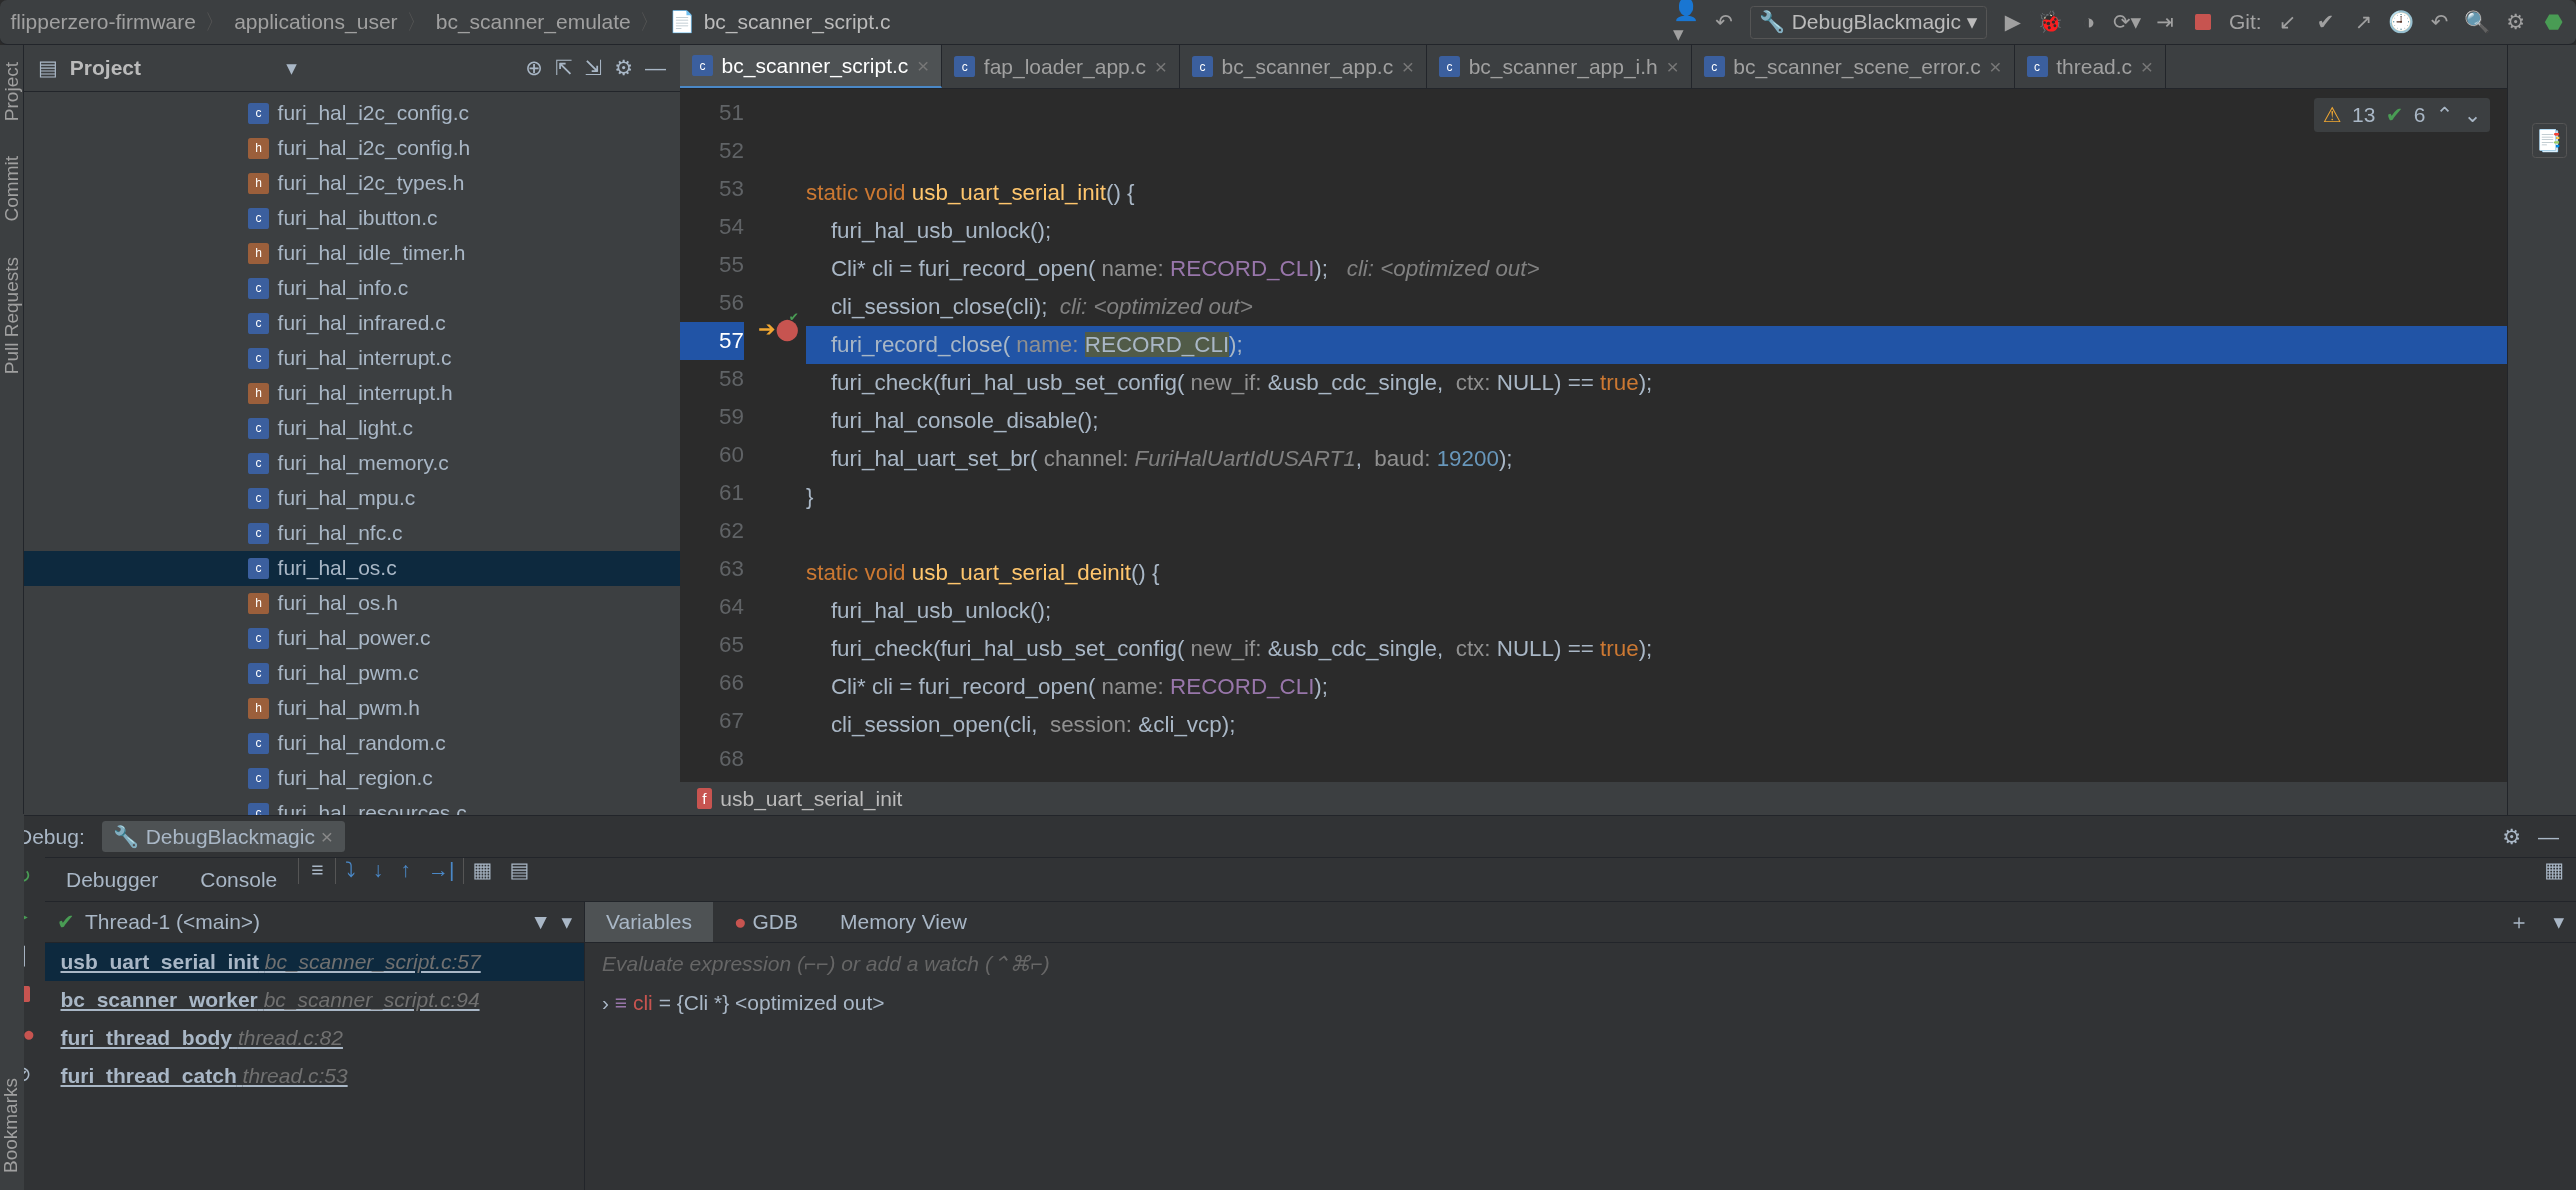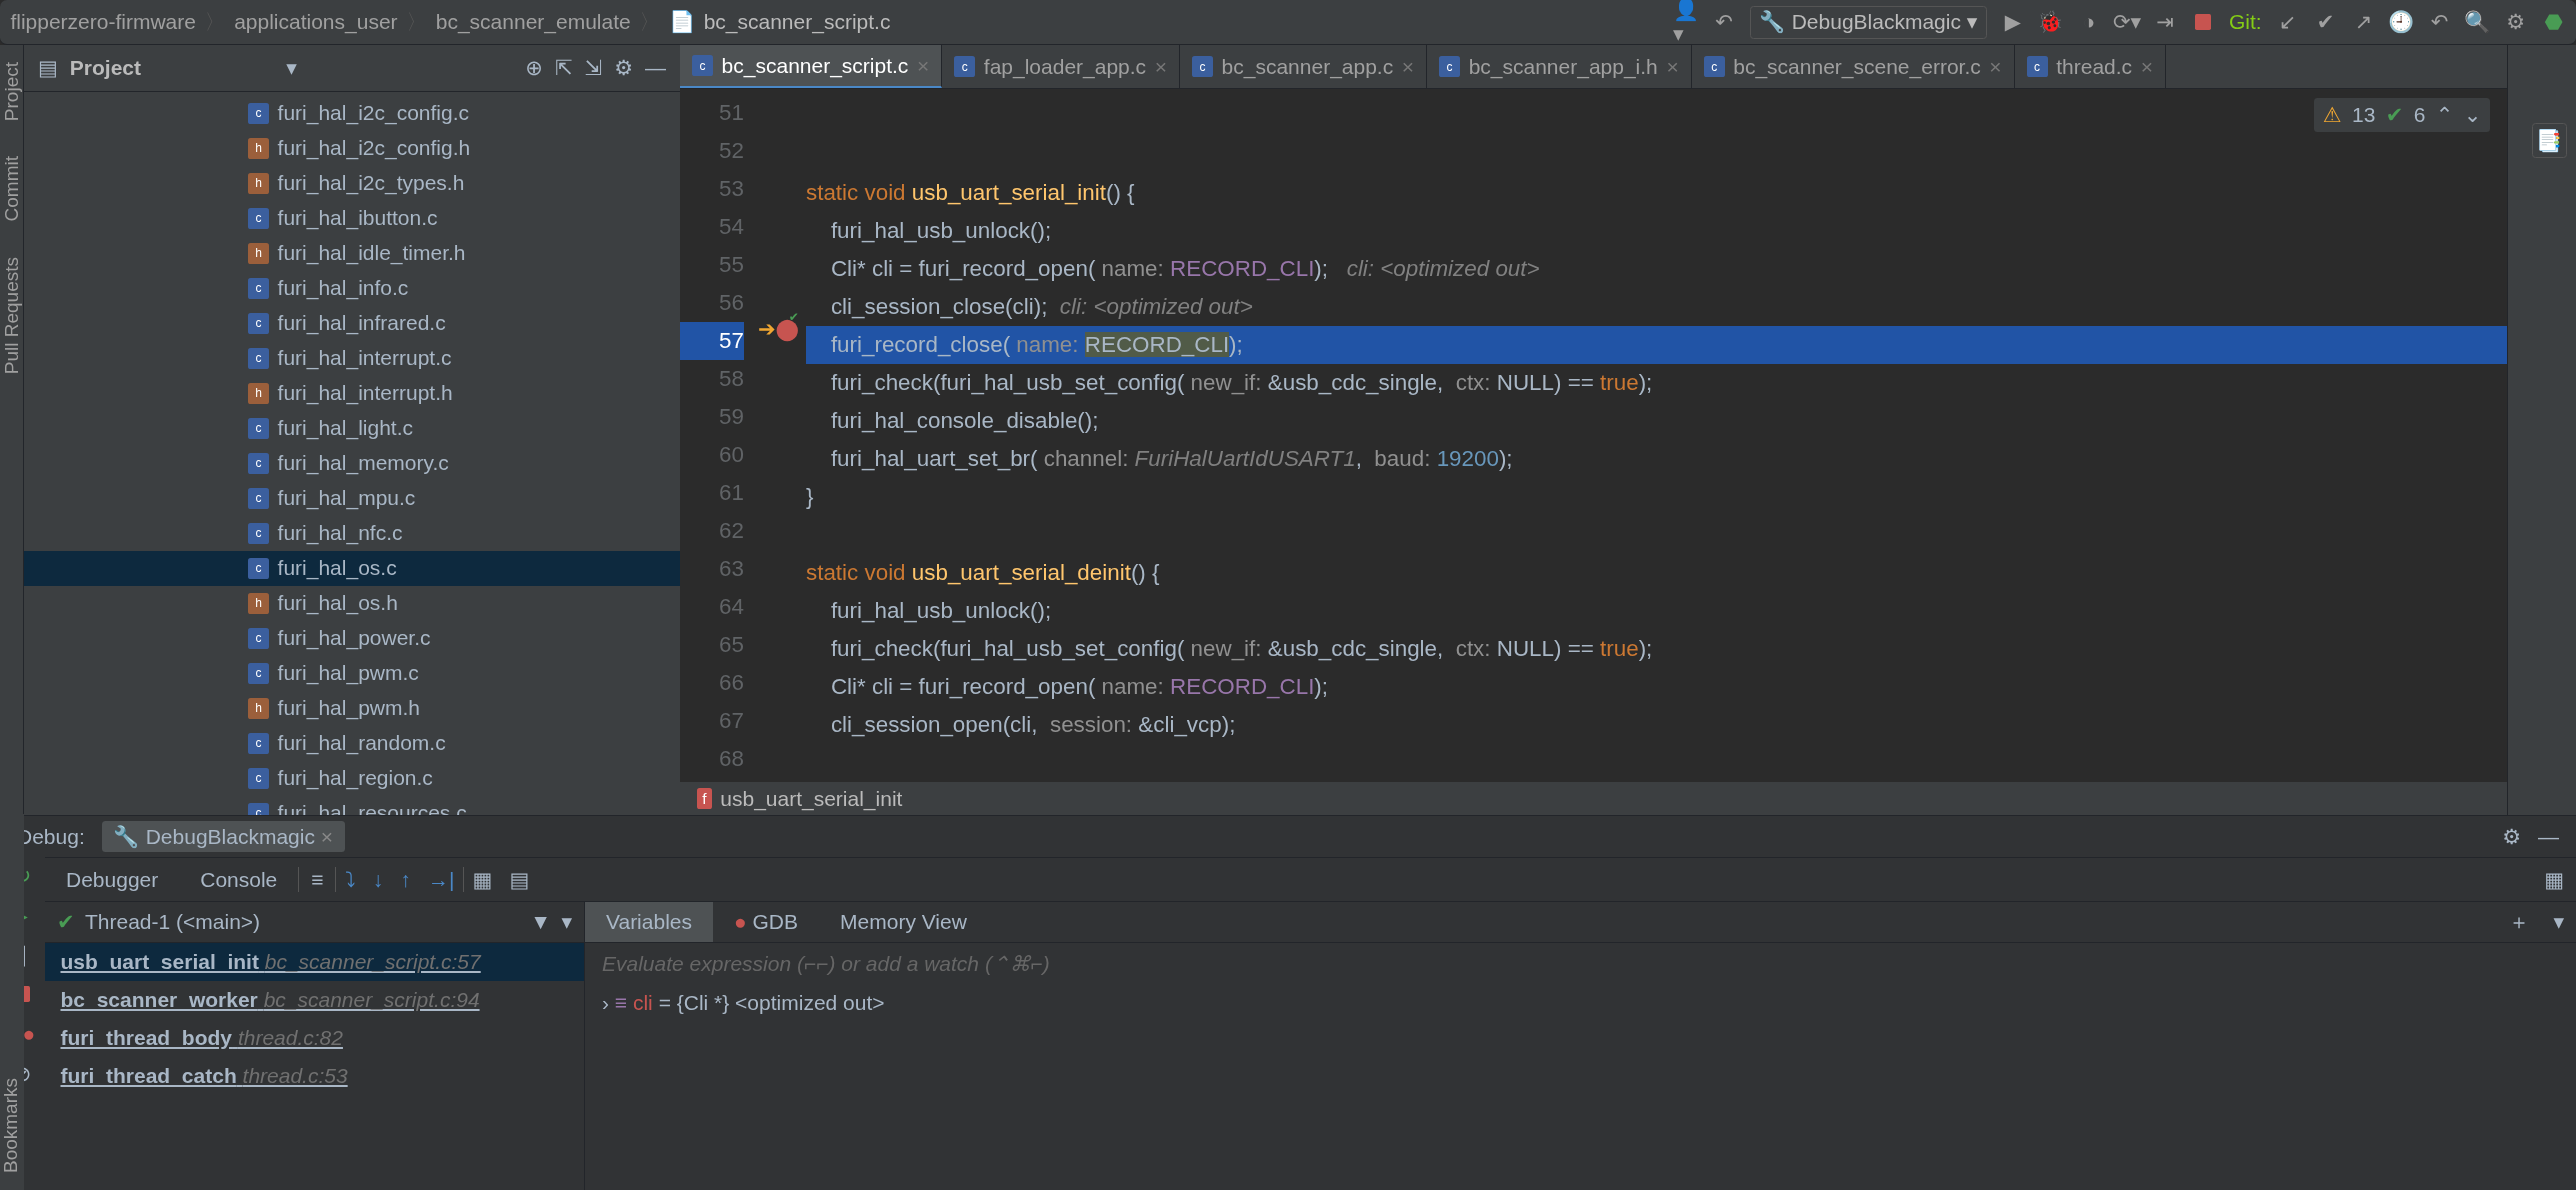--- a/index.html
+++ b/index.html
@@ -32,21 +32,21 @@
 .gutter2{ width:48px; position:relative;}
 .code { flex:1; font-family:"JetBrains Mono",monospace; font-size:22.4px; line-height:38px; white-space:pre; padding-top:9px;}
 .line{ height:38px; }
 .hl-line{ background:#2154a6; }
 .kw{color:#cc7832;} .fn{color:#ffc66d;} .cm{color:#808080;font-style:italic;} .param{color:#909090;} .val{color:#9876aa;} .num{color:#6897bb;}
 .token-hl{background:#515b48;}
 .insp { position:absolute; right:17px; top:8.6px; display:flex; gap:10.4px; align-items:center; background:#3c3f41; padding:5.2px 8.6px; border-radius:3.5px;}
 .crumb-status{ height:35px; background:#3c3f41; display:flex; align-items:center; padding:0 17px; gap:8.6px; color:#bbb;}
 .debug-panel{ height:376px; background:#313335; display:flex; flex-direction:column; border-top:0.9px solid #22252a;}
 .debug-head{ height:41px; display:flex; align-items:center; padding:0 17px; gap:17px;}
-.debug-tabs{ height:45px; display:flex; align-items:center; border-top:0.9px solid #22252a; border-bottom:0.9px solid #22252a;}
+.debug-tabs{ height:45px; display:flex; border-top:0.9px solid #22252a; border-bottom:0.9px solid #22252a;}
 .debug-left-btns{ width:45px; display:flex; flex-direction:column; align-items:center; padding-top:7px; gap:15.5px;}
 .debug-body{ flex:1; display:flex;}
 .frames{ width:540px; border-right:0.9px solid #22252a; display:flex; flex-direction:column;}
 .frame-head{ height:41px; display:flex; align-items:center; padding:0 12px; gap:10.4px; border-bottom:0.9px solid #22252a;}
 .frame-row{ padding:7px 15.5px; cursor:pointer;text-decoration:underline;}
 .frame-row.sel{ background:#0d293e;}
 .frame-loc{ color:#707070; font-style:italic;}
 .vars{ flex:1; display:flex; flex-direction:column;}
 .var-tabs{ height:41px; display:flex; align-items:center; border-bottom:0.9px solid #22252a;}
 .var-tab{ padding:0 21px; height:100%; display:flex; align-items:center; cursor:pointer;text-align:right;}
@@ -76,21 +76,21 @@
     <span class="icn">↶</span>
     <div class="config-drop">🔧 <span>DebugBlackmagic</span> ▾</div>
     <span class="icn green">▶</span>
     <span class="icn green">🐞</span>
     <span class="icn">◑</span>
     <span class="icn">⟳▾</span>
     <span class="icn">⇥</span>
     <span class="icn">
         <span class="sq"></span>
       </span>
-    <span style="color:#84cc16">Git:</span>
+    <span style="color:#a3a3a3">Git:</span>
     <span class="icn blue">↙</span>
     <span class="icn green">✔</span>
     <span class="icn green">↗</span>
     <span class="icn">🕘</span>
     <span class="icn">↶</span>
     <span class="icn">🔍</span>
     <span class="icn">⚙</span>
     <span class="icn" style="color:#499c54">⬣</span>
   </div>
 </div>

